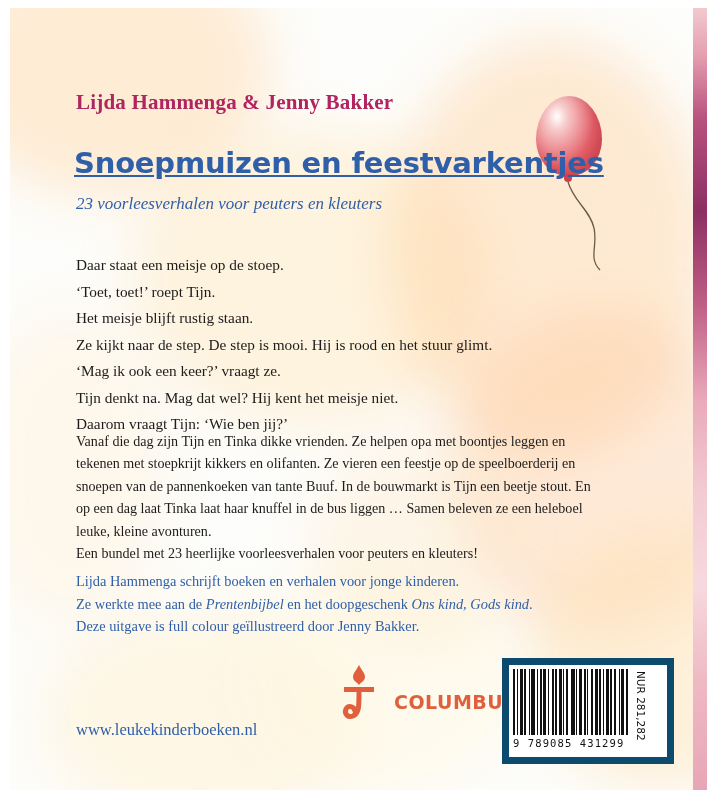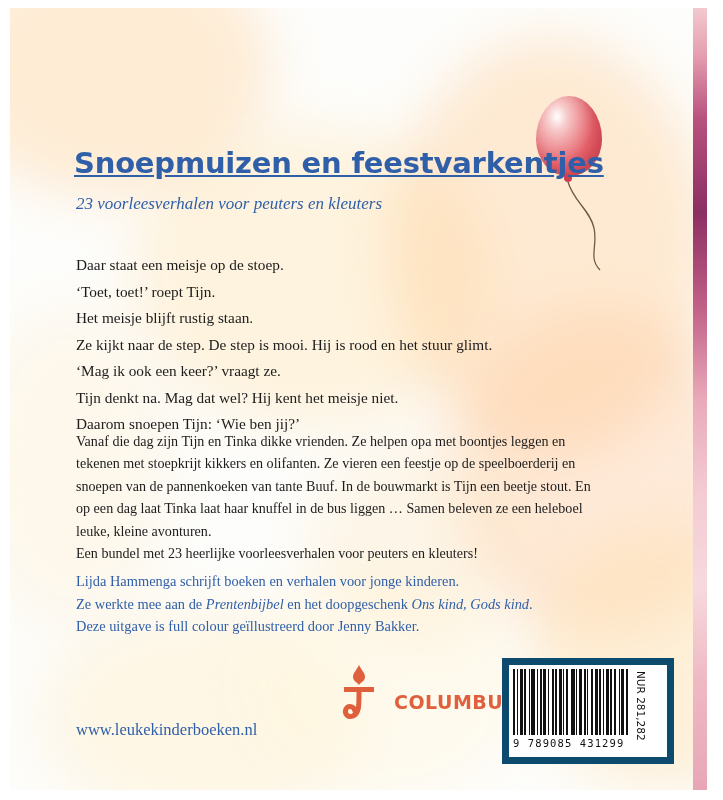--- a/index.html
+++ b/index.html
@@ -238,31 +238,32 @@
     <div class="wash w9"></div>
 
     <div class="balloon-wrap">
       <div class="balloon-body"></div>
       <div class="balloon-knot"></div>
       <svg class="balloon-string" viewBox="0 0 60 92">
         <path d="M8 2 C 14 22, 30 30, 34 48 C 38 66, 28 78, 40 90" fill="none" stroke="#6b5b4a" stroke-width="1.3"></path>
       </svg>
     </div>
 
+    <div class="authors">Lijda Hammenga &amp; Jenny Bakker</div>
     <div class="title">Snoepmuizen en feestvarkentjes</div>
     <div class="subtitle">23 voorleesverhalen voor peuters en kleuters</div>
 
     <div class="body-a">
       <div>Daar staat een meisje op de stoep.</div>
       <div>‘Toet, toet!’ roept Tijn.</div>
       <div>Het meisje blijft rustig staan.</div>
       <div>Ze kijkt naar de step. De step is mooi. Hij is rood en het stuur glimt.</div>
       <div>‘Mag ik ook een keer?’ vraagt ze.</div>
       <div>Tijn denkt na. Mag dat wel? Hij kent het meisje niet.</div>
-      <div>Daarom snoepen Tijn: ‘Wie ben jij?’</div>
+      <div>Daarom vraagt Tijn: ‘Wie ben jij?’</div>
     </div>
 
     <div class="body-b">
       <p>Vanaf die dag zijn Tijn en Tinka dikke vrienden. Ze helpen opa met boontjes leggen en tekenen met stoepkrijt kikkers en olifanten. Ze vieren een feestje op de speelboerderij en snoepen van de pannenkoeken van tante Buuf. In de bouwmarkt is Tijn een beetje stout. En op een dag laat Tinka laat haar knuffel in de bus liggen … Samen beleven ze een heleboel leuke, kleine avonturen.</p>
       <p>Een bundel met 23 heerlijke voorleesverhalen voor peuters en kleuters!</p>
     </div>
 
     <div class="about">
       <div>Lijda Hammenga schrijft boeken en verhalen voor  jonge kinderen.</div>
       <div><span>Ze werkte mee aan de </span><i>Prentenbijbel</i><span> en het doopgeschenk </span><i>Ons kind, Gods kind</i><span>.</span></div>

